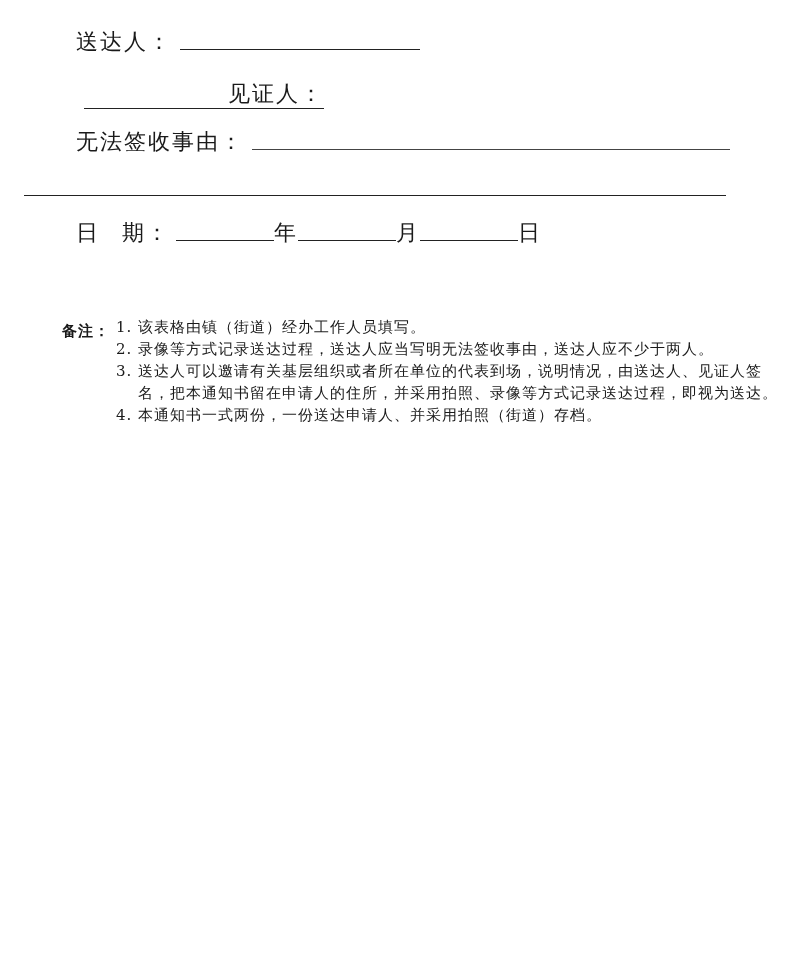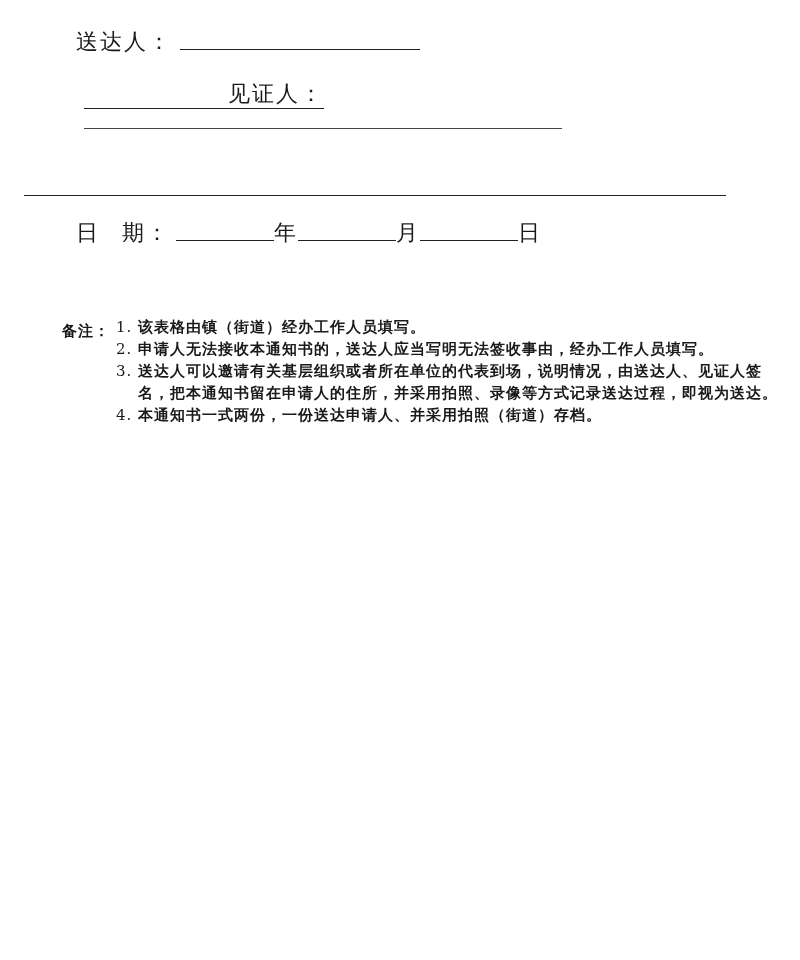--- a/index.html
+++ b/index.html
@@ -35,36 +35,37 @@
   #f-date .blank { width: 98px; }
   #f-date .b-year { margin-left: 6px; }
   .notes {
     position: absolute; left: 62px; top: 316px; width: 680px;
     font-size: 15px; line-height: 22px; letter-spacing: 1px;
   }
   .notes .head { font-weight: bold; font-family: "DejaVu Sans", "Liberation Sans", sans-serif; position: absolute; left: 0; top: 4px; }
   .notes ol { list-style: none; margin: 0; padding: 0; position: absolute; left: 54px; top: 0; width: 666px; }
   .notes li { display: flex; }
   .notes li .num { width: 22px; flex-shrink: 0; }
-  .notes li .txt { flex: 1; font-weight: bold; }
+  .notes li .txt { flex: 1; }
 </style>
 </head>
 <body>
 
 <div class="field" id="f-sender">
   <span class="label">送达人：</span>
   <span class="blank"></span>
 </div>
 
 <div class="field" id="f-witness">
   <span class="label">见证人：</span>
   <span class="blank"></span>
 </div>
 
 <div class="field" id="f-reason">
+  <span class="label">无法签收事由：</span>
   <span class="blank"></span>
 </div>
 
 <div class="full-line"></div>
 
 <div class="field" id="f-date">
   <span class="label label-day">日</span>
   <span class="gap"></span>
   <span class="label">期：</span>
   <span class="blank b-year"></span>
@@ -77,21 +78,21 @@
 
 <div class="notes">
   <span class="head">备注：</span>
   <ol>
     <li>
       <span class="num">1.</span>
       <span class="txt">该表格由镇（街道）经办工作人员填写。</span>
     </li>
     <li>
       <span class="num">2.</span>
-      <span class="txt">申请人无法接收本通知书的，送达人应当写明无法签收事由，经办工作人员填写。</span>
+      <span class="txt">录像等方式记录送达过程，送达人应当写明无法签收事由，送达人应不少于两人。</span>
     </li>
     <li>
       <span class="num">3.</span>
       <span class="txt">送达人可以邀请有关基层组织或者所在单位的代表到场，说明情况，由送达人、见证人签名，把本通知书留在申请人的住所，并采用拍照、录像等方式记录送达过程，即视为送达。</span>
     </li>
     <li>
       <span class="num">4.</span>
       <span class="txt">本通知书一式两份，一份送达申请人、并采用拍照（街道）存档。</span>
     </li>
   </ol>

